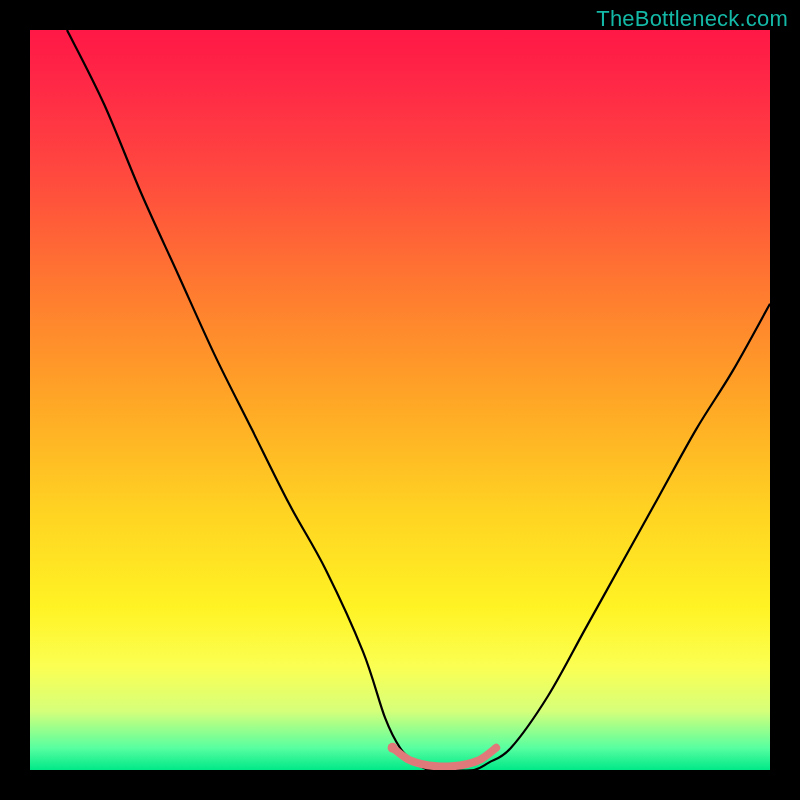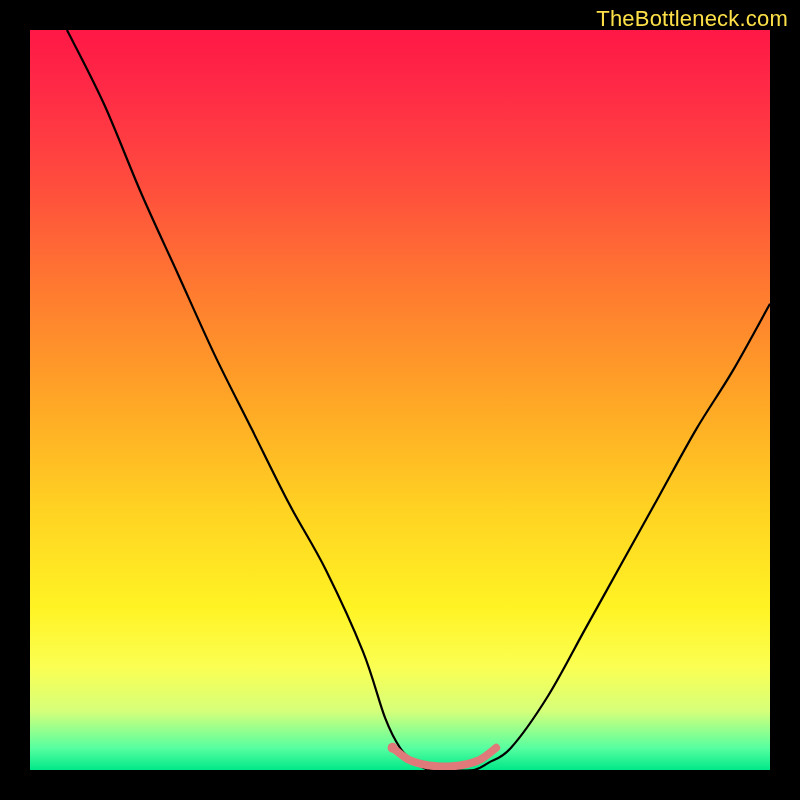--- a/index.html
+++ b/index.html
@@ -36,21 +36,21 @@
       #fff324 78%,
       #fbff52 86%,
       #d6ff7a 92%,
       #58ffa0 97%,
       #00e888 100%);
   }
   .watermark {
     position: absolute;
     top: 6px;
     right: 12px;
-    color: #fde047;
+    color: #14b8a6;
     font-size: 22px;
     letter-spacing: 0.2px;
     font-weight: 400;
     user-select: none;
   }
   svg.curves {
     position: absolute;
     left: 0;
     top: 0;
     width: 740px;

